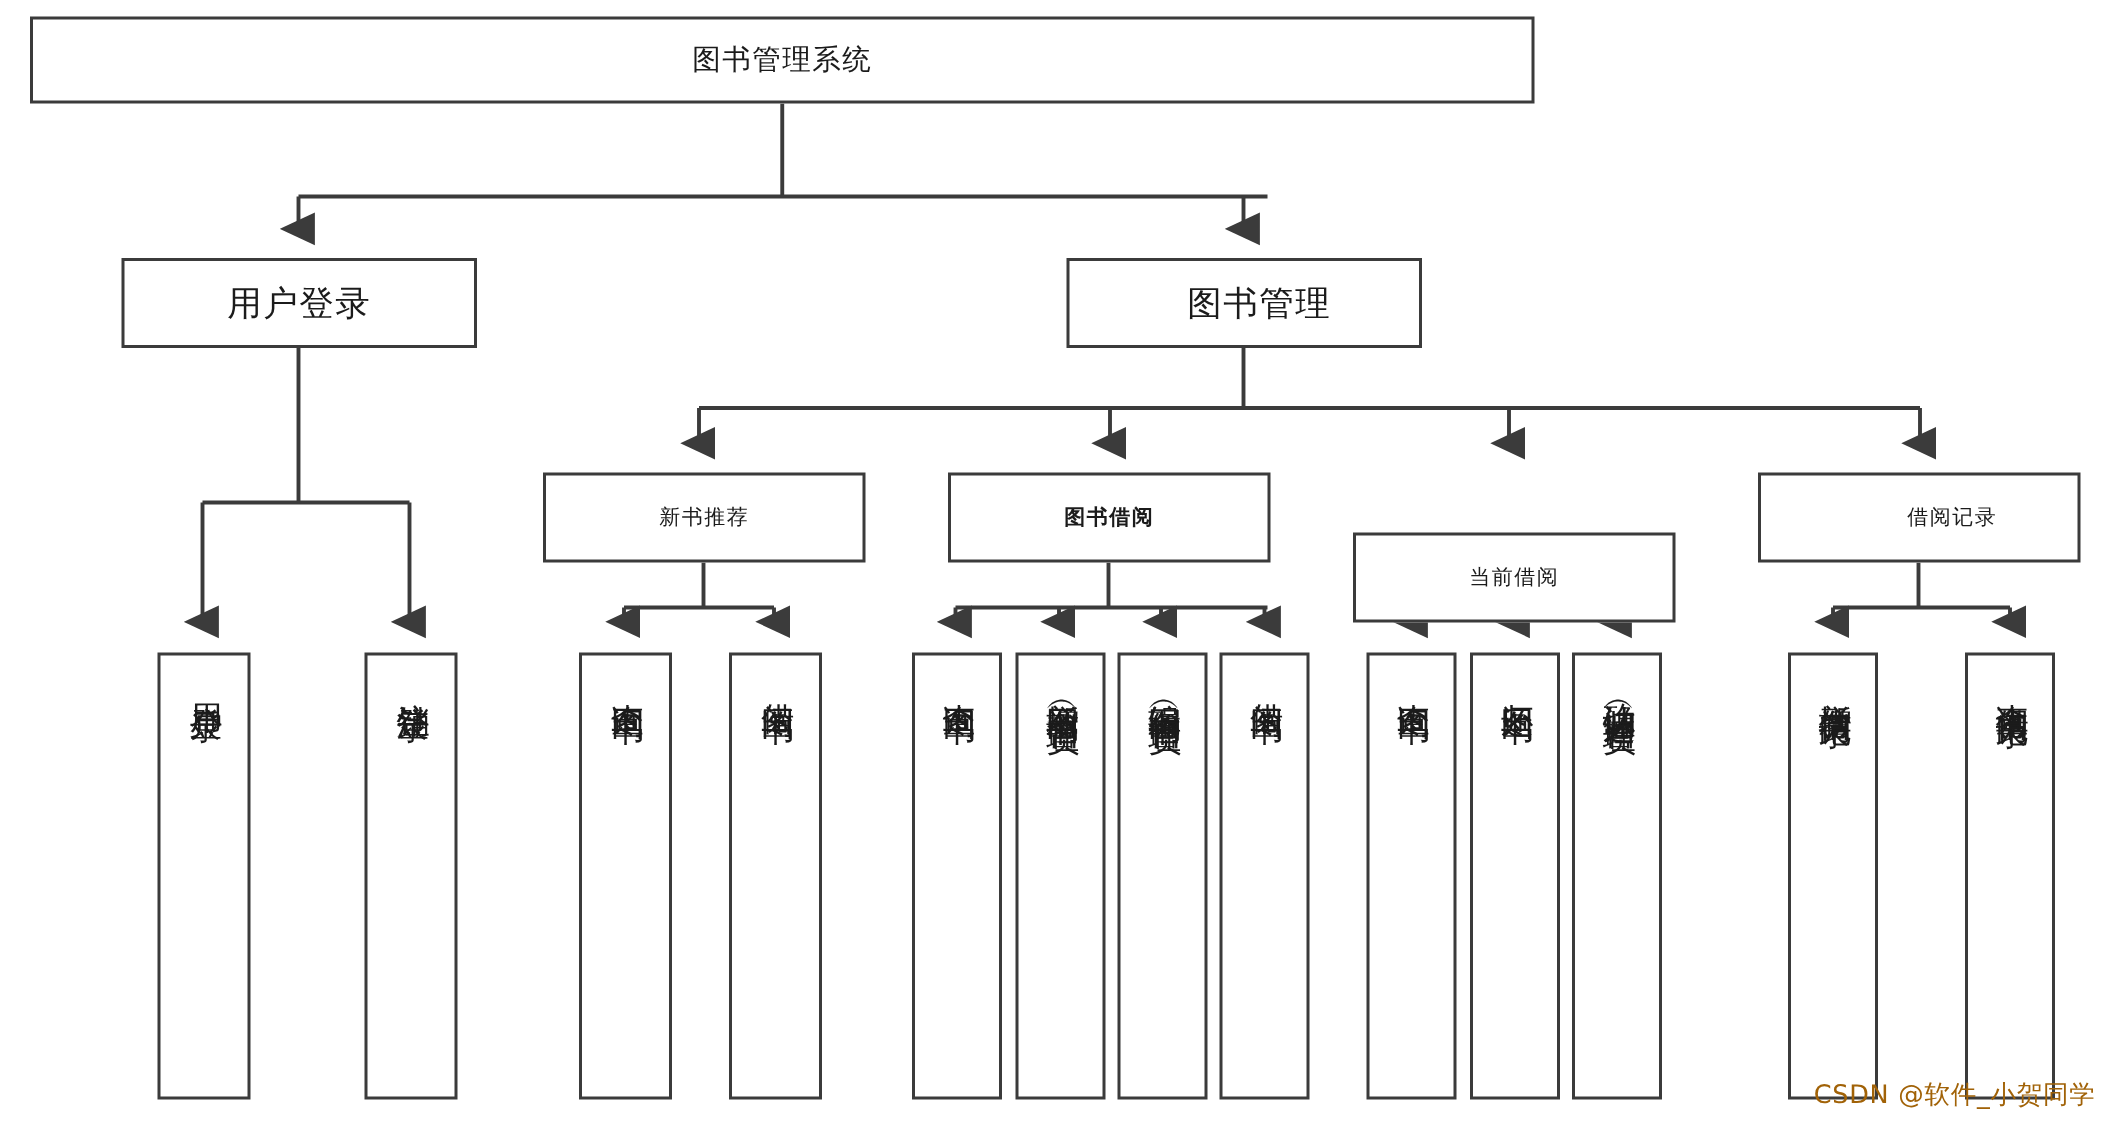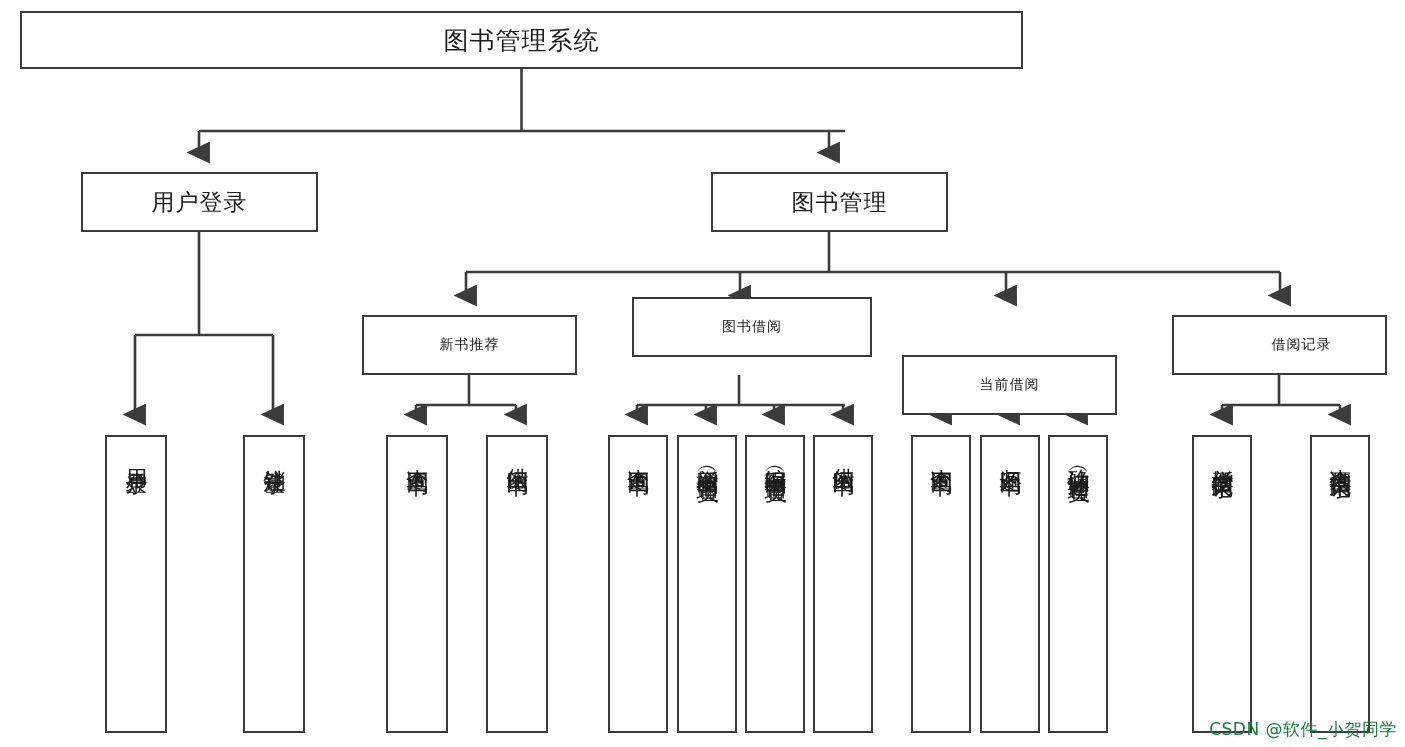--- a/index.html
+++ b/index.html
@@ -30,21 +30,21 @@
     box-sizing: border-box;
     border: 2.5px solid #3b3b3b;
     background: #ffffff;
     display: flex;
     align-items: center;
     justify-content: center;
     color: #1b1b1b;
     text-align: center;
   }
   .node.root {
-    font-size: 25px;
+    font-size: 19px;
     letter-spacing: 1px;
   }
   .node.lvl2 {
     font-size: 23px;
     letter-spacing: 1px;
   }
   .node.lvl3 {
     font-size: 14px;
     letter-spacing: 1px;
   }
@@ -59,21 +59,21 @@
     text-orientation: upright;
     line-height: 1.04;
     white-space: nowrap;
     display: block;
   }
   .watermark {
     position: absolute;
     right: 8px;
     bottom: 6px;
     font-size: 17px;
-    color: #15803d;
+    color: #a16207;
     letter-spacing: 0.5px;
     white-space: nowrap;
   }
 </style>
 </head>
 <body>
 
 <div id="canvas">
 
   <svg class="wires" viewBox="0 0 1405 747">
@@ -133,21 +133,21 @@
   <div class="node lvl2" style="left:81px; top:172px; width:237px; height:60px;">
     <span>用户登录</span>
   </div>
   <div class="node lvl2" style="left:711px; top:172px; width:237px; height:60px;padding-left:20px;">
     <span>图书管理</span>
   </div>
 
   <div class="node lvl3" style="left:362px; top:315px; width:215px; height:60px;">
     <span>新书推荐</span>
   </div>
-  <div class="node lvl3" style="left:632px; top:297px; width:240px; height:60px;">
+  <div class="node lvl3" style="left:632px; top:315px; width:215px; height:60px;font-weight:bold;">
     <span>图书借阅</span>
   </div>
   <div class="node lvl3" style="left:902px; top:315px; width:215px; height:60px;margin-top:40px;">
     <span>当前借阅</span>
   </div>
   <div class="node lvl3" style="left:1172px; top:315px; width:215px; height:60px;padding-left:44px;">
     <span>借阅记录</span>
   </div>
 
   <div class="node leaf" style="left:105px; top:435px; width:62px; height:298px;">

